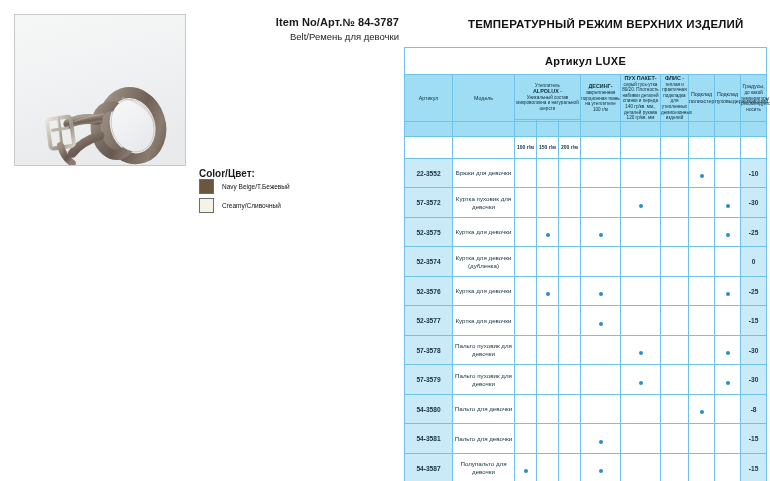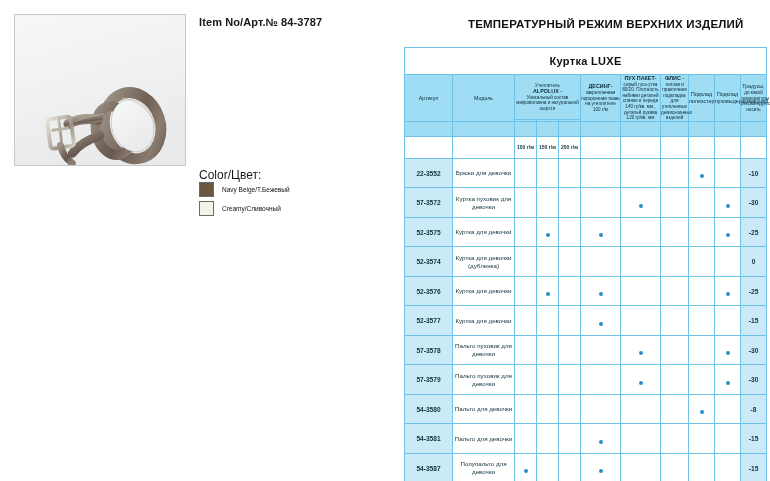--- a/index.html
+++ b/index.html
@@ -17,27 +17,27 @@
   #product-photo-frame {
     position: absolute; left: 14px; top: 14px;
     width: 172px; height: 152px;
     background: #f2f3f4;
     border: 1px solid #c8c8c8;
     overflow: hidden;
   }
   #photo-canvas { position: absolute; inset: 0; }
 
   
-  #item-block { position: absolute; left: 199px; top: 16px; width: 200px; }
+  #item-block { position: absolute; left: 199px; top: 16px; width: 200px; text-align: right; }
   #item-no { font-size: 11px; font-weight: bold; letter-spacing: .1px; white-space: nowrap; }
   #item-desc { font-size: 9.5px; margin-top: 3px; color: #222; white-space: nowrap; }
 
   
   #color-block { position: absolute; left: 199px; top: 168px; width: 180px; }
-  #color-heading { font-size: 12px; font-weight: normal; }
+  #color-heading { font-size: 10px; font-weight: bold; }
   .swatch-row { display: flex; align-items: center; margin-bottom: 4px; }
   .swatch { width: 15px; height: 15px; border: 1px solid #6b6b6b; flex: none; }
   .swatch-label { font-size: 6.5px; margin-left: 8px; color: #111; white-space: nowrap; }
 
   
   #temp-title {
     position: absolute; left: 468px; top: 18px;
     font-size: 11.5px; font-weight: bold; letter-spacing: .2px;
     color: #111; white-space: nowrap;
   }
@@ -120,20 +120,21 @@
     </g>
     <path d="M46 132 C 48 140, 52 146, 58 150" fill="none" stroke="url(#strapB)" stroke-width="7" stroke-linecap="round"></path>
 
     <path d="M108 84 C 124 86, 140 98, 142 114" fill="none" stroke="#cdc2b6" stroke-width="1.6" opacity="0.55"></path>
     <path d="M90 100 C 78 102, 68 104, 60 108" fill="none" stroke="#c7bcb0" stroke-width="1.2" opacity="0.45"></path>
   </svg>
 </div>
 
 <div id="item-block">
   <div id="item-no">Item No/Арт.№ 84-3787</div>
+  <div id="item-desc">Belt/Ремень  для девочки</div>
 </div>
 
 <div id="color-block">
   <div id="color-heading">Color/Цвет:</div>
   <div id="color-list">
       <div class="swatch-row">
         <div class="swatch" style="background: rgb(107, 86, 63);"></div>
         <div class="swatch-label">Navy Beige/Т.Бежевый</div>
       </div>
       <div class="swatch-row">
@@ -155,21 +156,21 @@
         <col style="width:22px">
       <col style="width:40px">
         <col style="width:40px">
         <col style="width:28px">
       <col style="width:26px">
         <col style="width:26px">
         <col style="width:26px">
     </colgroup>
     <tbody>
       <tr>
-        <td class="brand-cell" colspan="11">Куртка LUXE</td>
+        <td class="brand-cell" colspan="11">Артикул LUXE</td>
       </tr>
       <tr class="hdr-band">
         <td class="hcell" rowspan="2"><span class="nm">Артикул</span></td>
         <td class="hcell" rowspan="2"><span class="nm">Модель</span></td>
         <td class="hcell" colspan="3">
           <span>Утеплитель</span><br>
           <span class="big">ALPOLUX -</span><br>
           <span>Уникальный состав микроволокна и натуральной шерсти</span>
         </td>
         <td class="hcell" rowspan="2">

